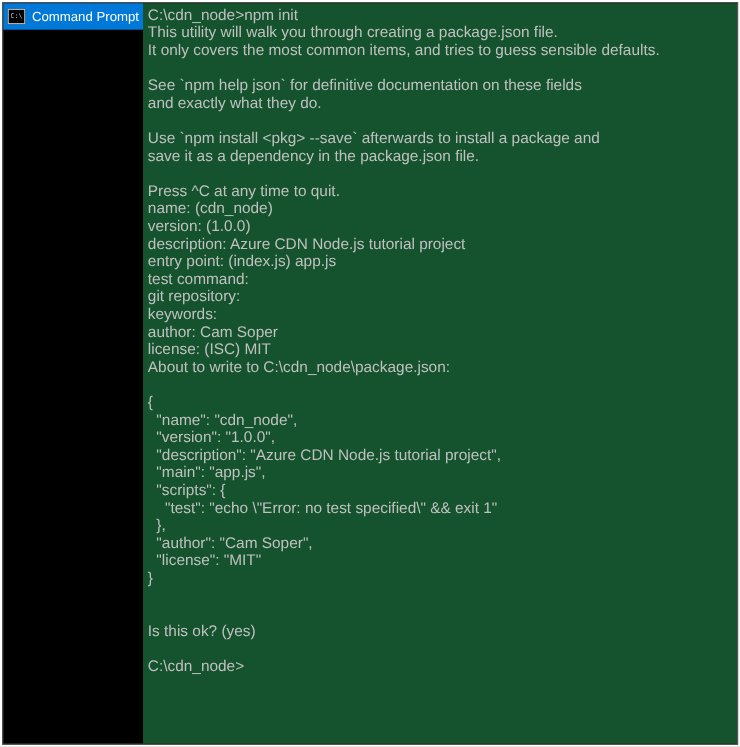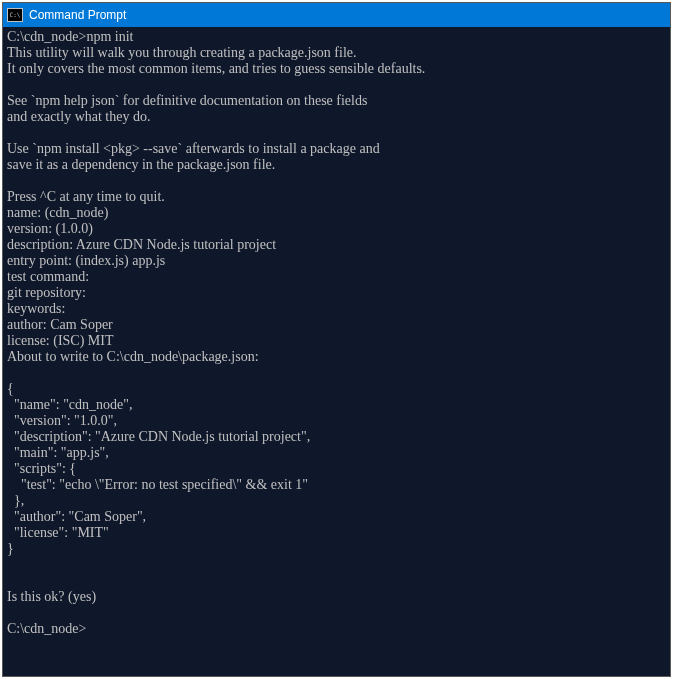--- a/index.html
+++ b/index.html
@@ -9,21 +9,21 @@
       background: #fff;
       font-family: Consolas, 'Courier New', monospace;
       overflow: hidden;
     }
     .window {
       width: 669px;
       height: 675px;
       margin: 2px;
       border: 1px solid #5a5a5a;
       display: flex;
-      flex-direction: column;
+      flex-direction: row;
       background: #000;
     }
     .titlebar {
       height: 24px;
       background: #0078d7;
       display: flex;
       align-items: center;
       padding: 0 4px;
       gap: 6px;
       flex-shrink: 0;
@@ -46,28 +46,28 @@
       line-height: 1;
     }
     .titlebar-text {
       color: #fff;
       font-family: 'Segoe UI', Arial, sans-serif;
       font-size: 12px;
       font-weight: 400;
     }
     .terminal {
       flex: 1;
-      background: #0f172a;
+      background: #14532d;
       color: #c0c0c0;
       padding: 2px 4px 4px 4px;
       font-size: 14px;
       line-height: 16px;
       white-space: pre;
       overflow: hidden;
-      font-family: Liberation Serif, serif;
+      font-family: Liberation Sans, sans-serif;
     }
   </style>
 </head>
 <body>
 
 <div class="window">
   <div class="titlebar">
     <div class="titlebar-icon"></div>
     <div class="titlebar-text">Command Prompt</div>
   </div>

